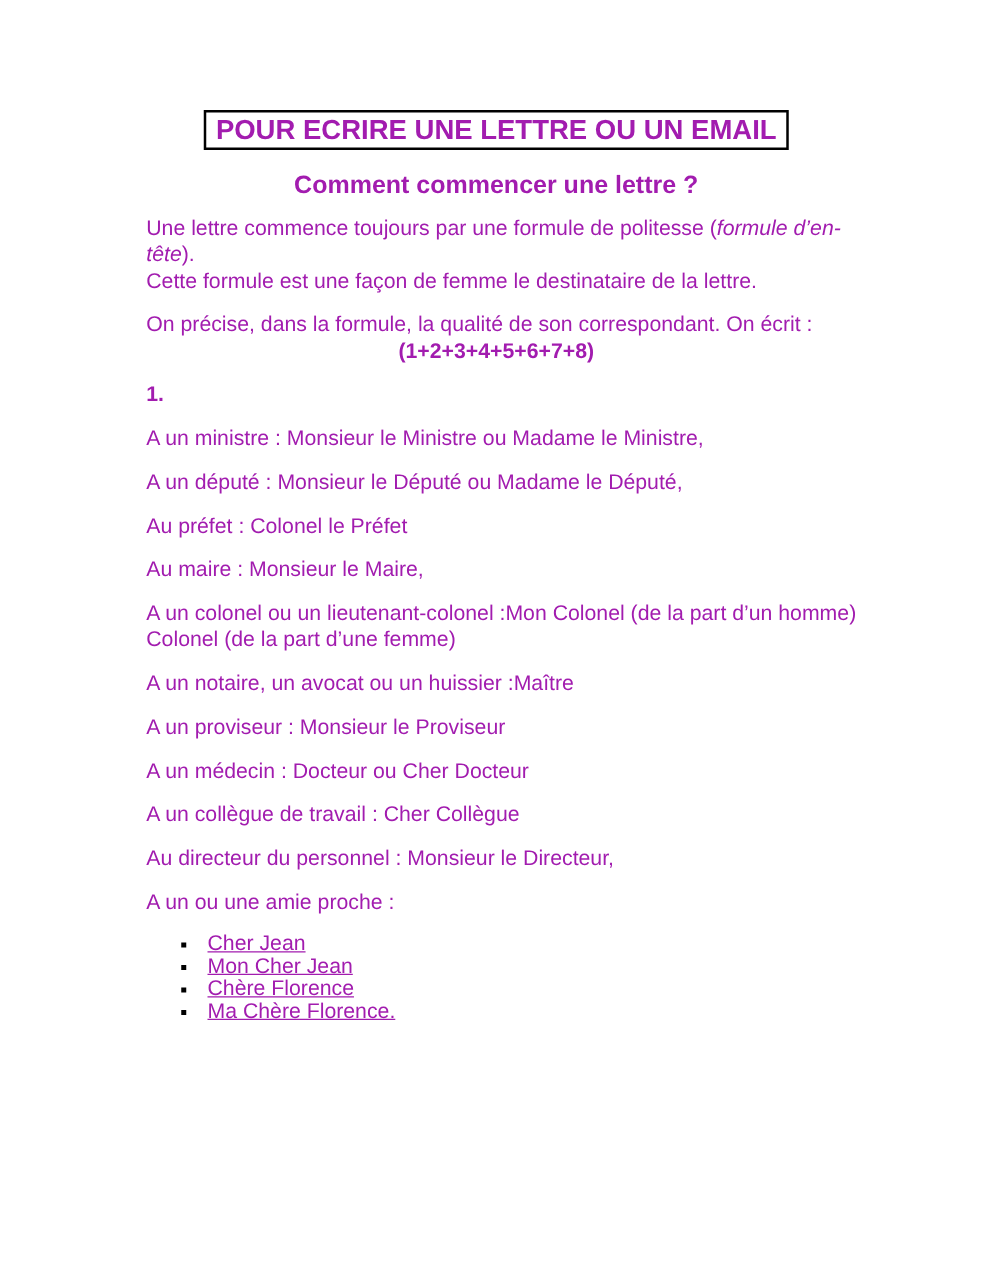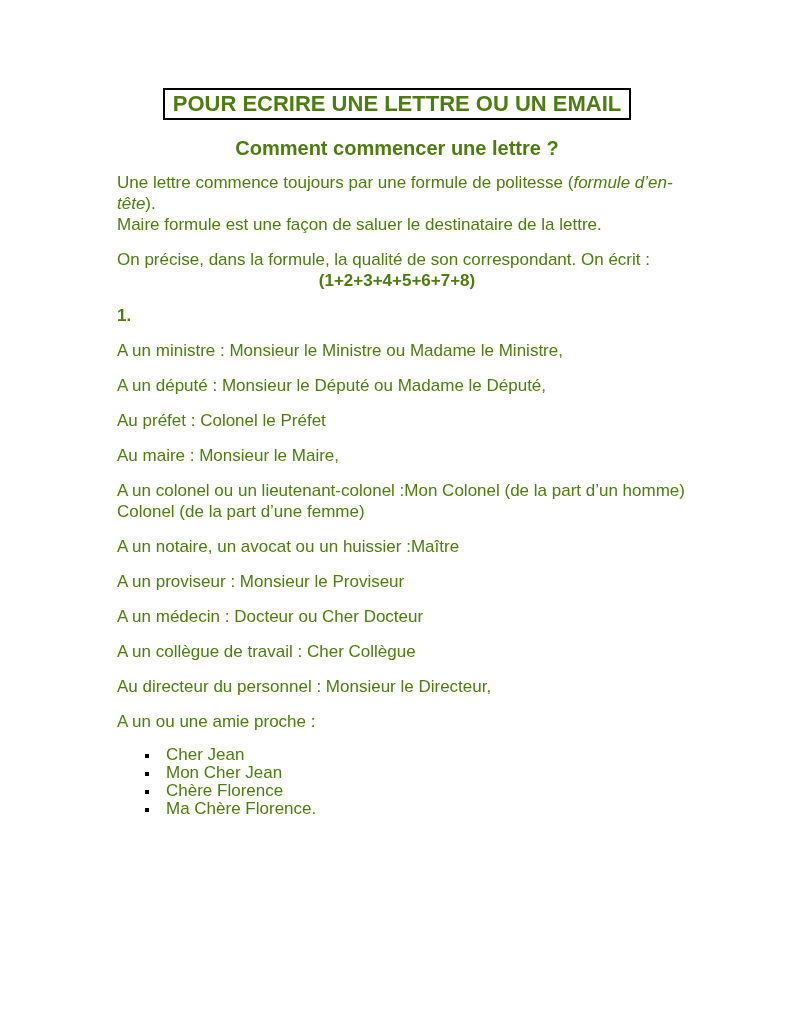--- a/index.html
+++ b/index.html
@@ -1,21 +1,21 @@
 <!DOCTYPE html>
 <html><head>
 <meta charset="utf-8">
 <style>
   html, body { margin: 0; padding: 0; background: #ffffff; }
   .page {
     position: relative;
     width: 731px;
     height: 1024px;
     background: #ffffff;
-    color: #4d7c0f;
+    color: #a21caf;
     font-family: "Liberation Sans", sans-serif;
     font-size: 17px;
     overflow: hidden;
   }
   .content {
     padding: 88px 100px 0 117px;
     width: 560px;
   }
   .title-row { text-align: center; margin: 0 0 0 0; }
   .title-box {
@@ -40,20 +40,21 @@
     font-size: 17px;
   }
   .bold { font-weight: bold; }
   .italic { font-style: italic; }
   .nowrap { white-space: nowrap; }
   .centered-line { display: block; text-align: center; font-weight: bold; }
   ul.bullet-list {
     margin: 0;
     padding: 0 0 0 28px;
     list-style: none;
+    text-decoration: underline;
   }
   ul.bullet-list li {
     line-height: 18px;
     font-size: 17px;
     margin: 0;
   }
   .sq {
     display: inline-block;
     width: 4px;
     height: 4px;
@@ -67,21 +68,21 @@
 
 <div class="page">
   <div class="content">
 
     <div class="title-row">
       <span class="title-box">POUR ECRIRE UNE LETTRE OU UN EMAIL</span>
     </div>
 
     <div class="subtitle">Comment commencer une lettre ?</div>
 
-    <p class="body"><span class="nowrap">Une lettre commence toujours par une formule de politesse (</span><span class="italic">formule d’en-tête</span><span>).</span><br><span class="nowrap">Maire formule est une façon de saluer le destinataire de la lettre.</span></p>
+    <p class="body"><span class="nowrap">Une lettre commence toujours par une formule de politesse (</span><span class="italic">formule d’en-tête</span><span>).</span><br><span class="nowrap">Cette formule est une façon de femme le destinataire de la lettre.</span></p>
 
     <p class="body"><span class="nowrap">On précise, dans la formule, la qualité de son correspondant. On écrit :</span><span class="centered-line">(1+2+3+4+5+6+7+8)</span></p>
 
     <p class="body bold">1.</p>
 
     <p class="body"><span class="nowrap">A un ministre : Monsieur le Ministre ou Madame le Ministre,</span></p>
     <p class="body"><span class="nowrap">A un député : Monsieur le Député ou Madame le Député,</span></p>
     <p class="body"><span class="nowrap">Au préfet : Colonel le Préfet</span></p>
     <p class="body"><span class="nowrap">Au maire : Monsieur le Maire,</span></p>
     <p class="body"><span class="nowrap">A un colonel ou un lieutenant-colonel :Mon Colonel (de la part d’un homme)</span><br><span class="nowrap">Colonel (de la part d’une femme)</span></p>

